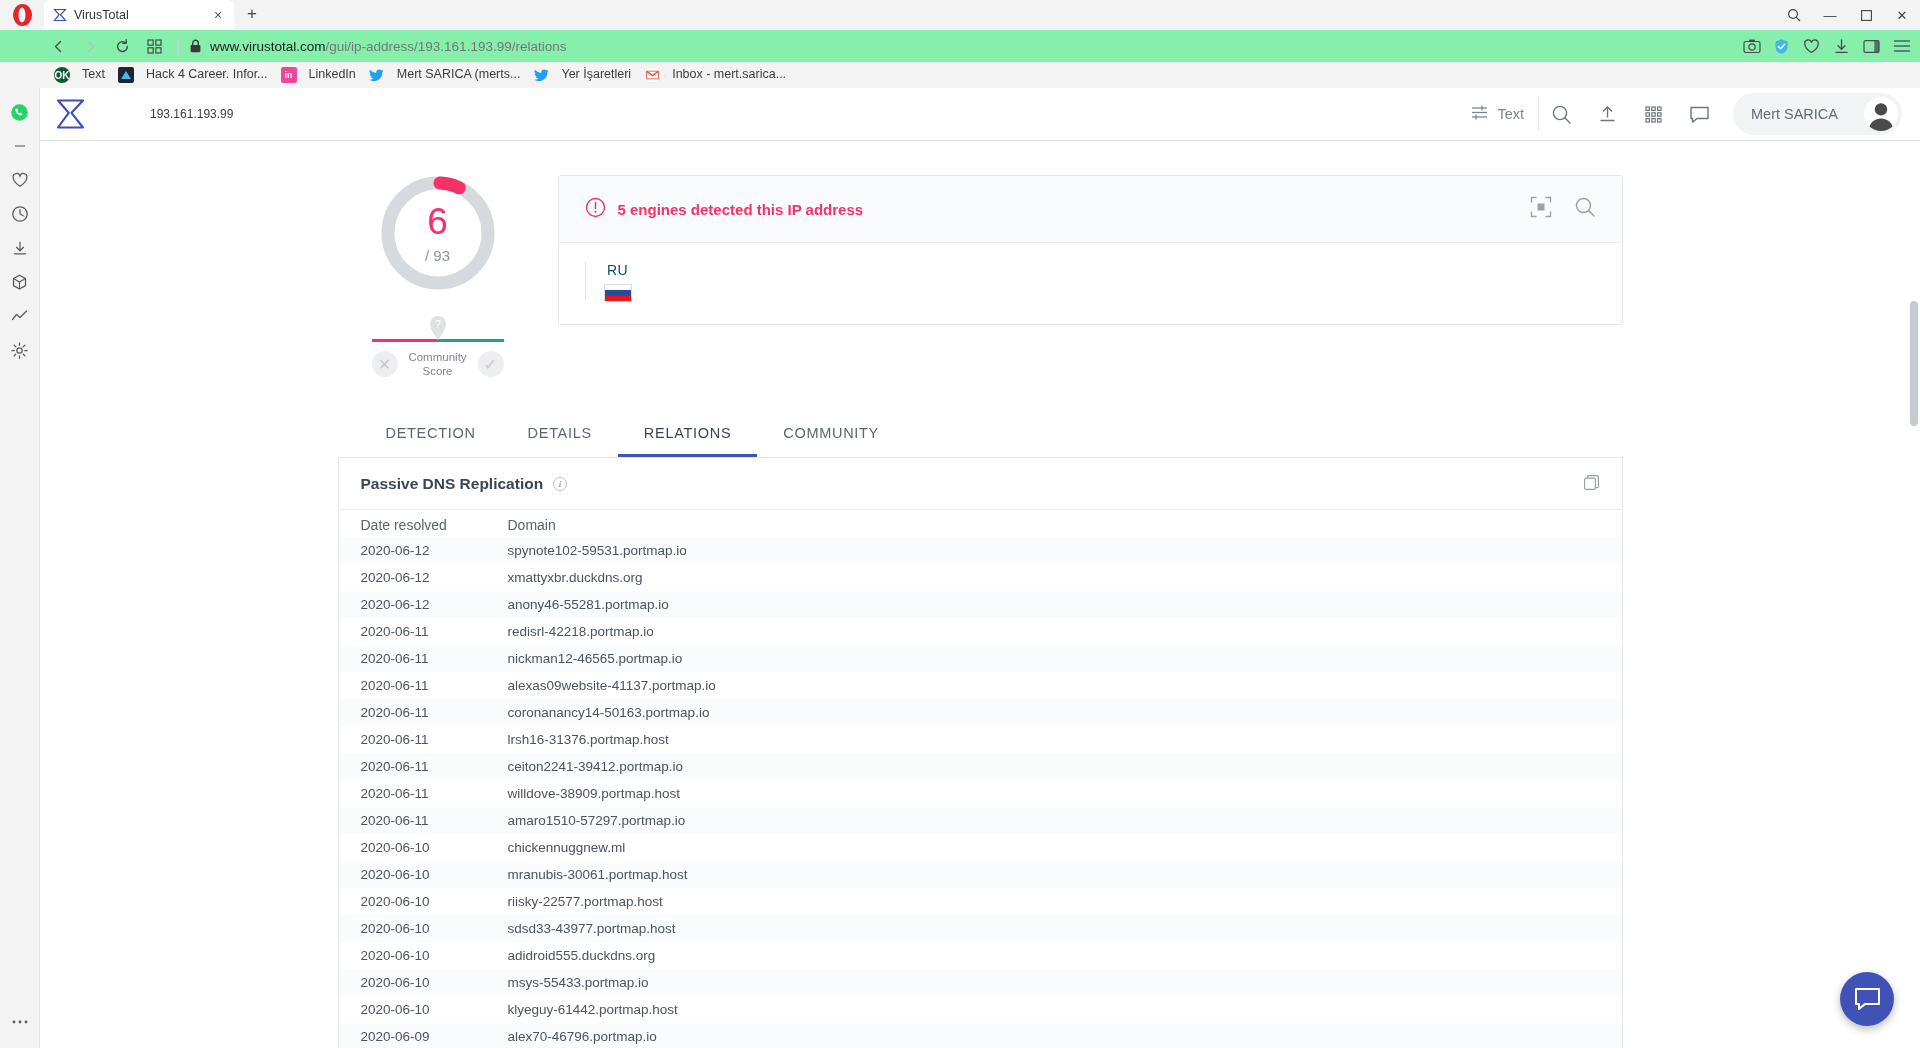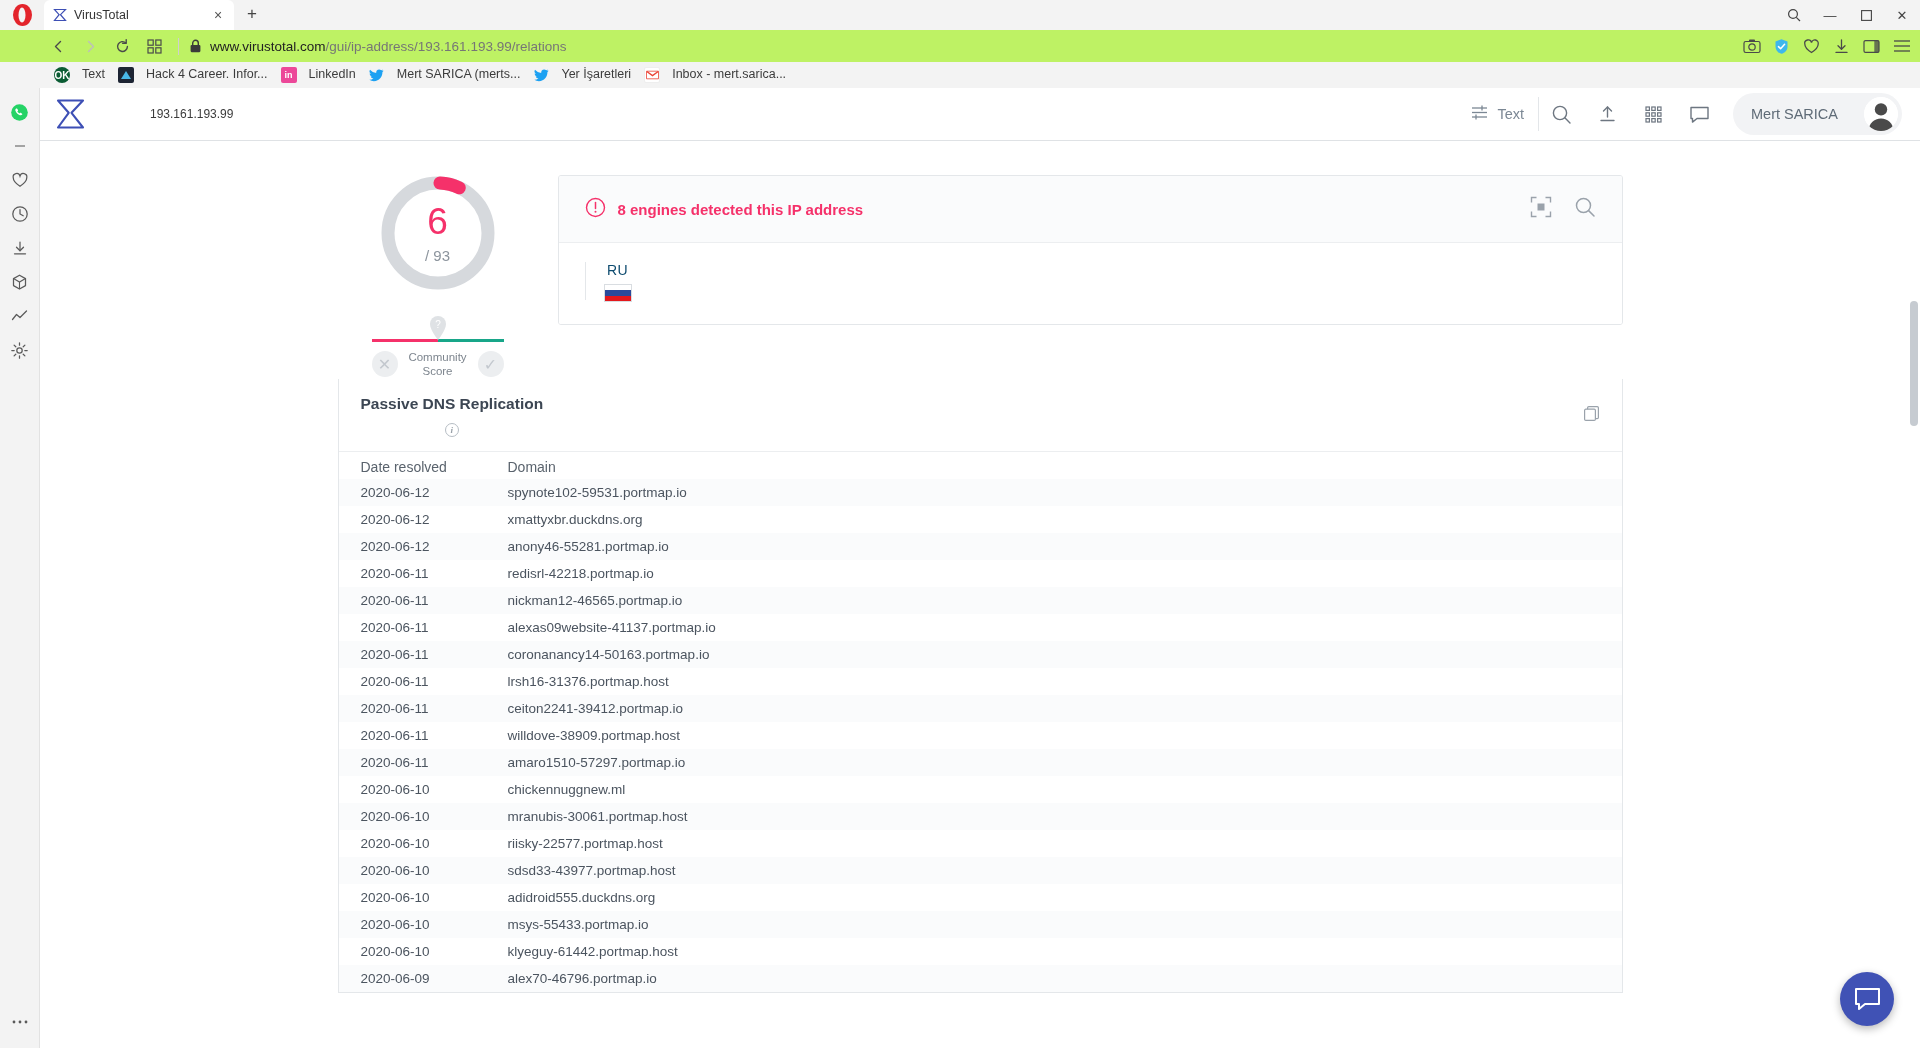--- a/index.html
+++ b/index.html
@@ -43,21 +43,21 @@
     width:28px;height:28px;display:flex;align-items:center;justify-content:center;
     font-size:17px; color:#444; margin-left:4px; margin-bottom:2px;
   }
   .win-ctrls {
     position:absolute; right:0; top:0; height:30px; display:flex; align-items:center;
   }
   .win-ctrls .wc { width:36px;height:30px;display:flex;align-items:center;justify-content:center;
     color:#444; font-size:13px; }
 
   .navbar {
-    height: 32px; background:#bef264; display:flex; align-items:center; gap:4px;
+    height: 32px; background:#86efac; display:flex; align-items:center; gap:4px;
     padding: 0 8px 0 44px; flex: 0 0 32px;
   }
   .navbtn { width:28px;height:26px;display:flex;align-items:center;justify-content:center;
     color:#4a4a4a; }
   .navbtn.disabled { color:#bdbdbd; }
   .addrdiv { width:1px; height:17px; background:#cfcfcf; margin:0 6px; }
   .addrbar {
     flex:1; height:26px; display:flex; align-items:center; gap:8px;
     font-size:13.5px; color:#555;
   }
@@ -165,21 +165,21 @@
     color:#5c6672; border-bottom:3px solid transparent; white-space:nowrap;
   }
   .vt-tab.active { color:#3c4653; border-bottom-color:#4052b5; }
 
   
   .pdns-card { border:1px solid #e4e7ea; border-top:none; }
   .pdns-head {
     display:flex; align-items:center; justify-content:space-between;
     padding: 16px 22px 14px 22px; border-bottom:1px solid #eceef0;
   }
-  .pdns-title { display:flex; align-items:center; gap:10px; font-size:15.5px; font-weight:bold; color:#3c4653;flex-direction:column; }
+  .pdns-title { display:flex; align-items:center; gap:10px; font-size:15.5px; font-weight:bold; color:#3c4653; }
   .pdns-table { width:100%; border-collapse:collapse; }
   .pdns-table th {
     text-align:left; font-size:14px; font-weight:normal; color:#5a636d;
     padding: 7px 0 4px 0; background:#fff;
   }
   .pdns-table td { font-size:13.5px; color:#4b545f; padding: 6px 0; }
   .pdns-table tr.odd td { background:#fafbfc; }
   .pdns-table th:first-child, .pdns-table td:first-child { padding-left: 22px; width: 165px; }
   .pdns-table th:nth-child(2), .pdns-table td:nth-child(2) { padding-left: 4px; }
 
@@ -527,21 +527,21 @@
             <div class="det-card">
               <div class="det-top">
                 <div class="det-msg">
                   <span>
                     <svg width="21" height="21" viewBox="0 0 21 21">
                         <circle cx="10.5" cy="10.5" r="9" fill="none" stroke="#f5316a" stroke-width="1.4"></circle>
                         <line x1="10.5" y1="5.4" x2="10.5" y2="11.6" stroke="#f5316a" stroke-width="1.5" stroke-linecap="round"></line>
                         <circle cx="10.5" cy="14.7" r="1" fill="#f5316a"></circle>
                       </svg>
                   </span>
-                  <span>8 engines detected this IP address</span>
+                  <span>5 engines detected this IP address</span>
                 </div>
                 <div class="det-top-icons">
                   <span>
                     <svg width="22" height="22" viewBox="0 0 22 22">
                       <g fill="none" stroke="#9aa2ab" stroke-width="1.4">
                         <polyline points="1.5,6.5 1.5,1.5 6.5,1.5"></polyline>
                           <polyline points="15.5,1.5 20.5,1.5 20.5,6.5"></polyline>
                         <polyline points="20.5,15.5 20.5,20.5 15.5,20.5"></polyline>
                           <polyline points="6.5,20.5 1.5,20.5 1.5,15.5"></polyline>
                       </g>
@@ -565,20 +565,26 @@
                       <i style="background:#ffffff;"></i>
                         <i style="background:#2b4a9b;"></i>
                         <i style="background:#e4181c;"></i>
                     </span>
                   </div>
                 </div>
               </div>
             </div>
           </div>
 
+          <div class="vt-tabs">
+            <div class="vt-tab">DETECTION</div>
+            <div class="vt-tab">DETAILS</div>
+            <div class="vt-tab active">RELATIONS</div>
+            <div class="vt-tab">COMMUNITY</div>
+          </div>
 
           <div class="pdns-card">
             <div class="pdns-head">
               <div class="pdns-title">
                 <span>Passive DNS Replication</span>
                 <span class="info-circle">i</span>
               </div>
               <span>
                 <svg width="17" height="17" viewBox="0 0 17 17">
                     <rect x="4.6" y="1.6" width="10.8" height="12" rx="1.2" fill="none" stroke="#9aa2ab" stroke-width="1.2"></rect>

